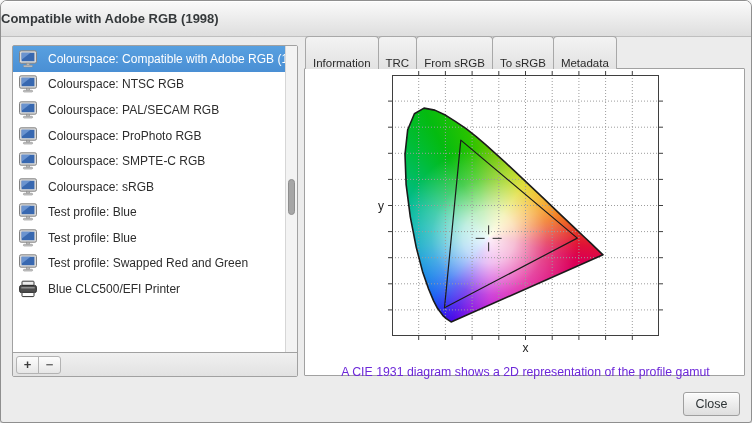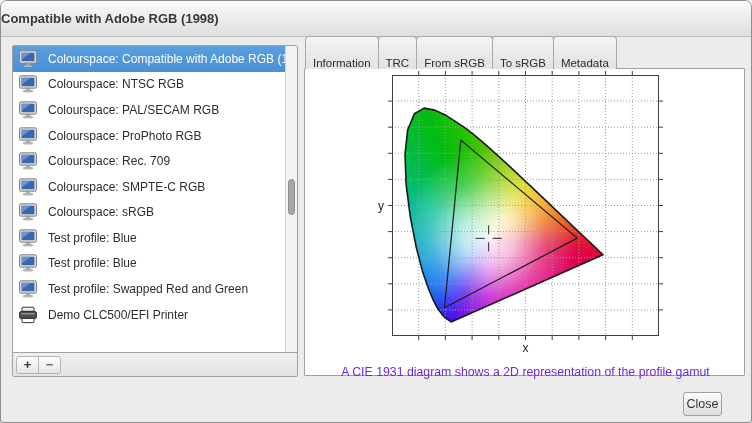--- a/index.html
+++ b/index.html
@@ -61,21 +61,21 @@
           #00b4ae 278deg,#00bb8d 295deg,#00bd60 308deg,#00bd38 320deg,#04bb10 333deg,
           #27c300 348deg,#5ec400 360deg);}
   .plot-svg{position:absolute;left:-5px;top:-5px;}
   .ylabel{position:absolute;left:68px;top:130px;width:16px;text-align:center;
           font-size:12px;color:#1e1e1e;}
   .xlabel{position:absolute;left:87px;top:272px;width:267px;text-align:center;
           font-size:12px;color:#1e1e1e;}
   .caption{position:absolute;left:0;top:288px;width:441px;text-align:center;
            font-size:12.3px;color:#6d28d9;margin-top:8px;}
   
-  .close-btn{position:absolute;left:682px;top:391px;width:39px;height:24px;
+  .close-btn{position:absolute;left:682px;top:391px;width:57px;height:24px;
              background:linear-gradient(#fbfbfb,#dedede);border:1px solid #9f9f9f;border-radius:3px;
              font-size:12.5px;color:#2e3436;display:flex;align-items:center;justify-content:center;
              box-shadow:inset 0 1px 0 #fff;cursor:default;}
 </style>
 </head>
 <body>
 
 <div class="stage">
   <div class="window">
 
@@ -137,32 +137,20 @@
             <div class="row">
     <span class="row-icon">
                 <svg width="22" height="18" viewBox="0 0 22 18">
     <rect x="2.5" y="0.8" width="17" height="12.4" rx="1.6" fill="#d9d9d9" stroke="#838383"></rect>
     <rect x="4.6" y="2.8" width="12.8" height="8.4" fill="#3868b0"></rect>
     <polygon points="4.6,2.8 13.5,2.8 4.6,9.8" fill="#6a93cf"></polygon>
     <rect x="9.4" y="13.2" width="3.2" height="2.1" fill="#bdbdbd" stroke="#8a8a8a" stroke-width="0.6"></rect>
     <rect x="6.4" y="15.3" width="9.2" height="1.7" rx="0.8" fill="#cdcdcd" stroke="#8a8a8a" stroke-width="0.6"></rect>
   </svg>
               </span>
-    <span class="row-label">Colourspace: Rec. 709</span>
-  </div>
-            <div class="row">
-    <span class="row-icon">
-                <svg width="22" height="18" viewBox="0 0 22 18">
-    <rect x="2.5" y="0.8" width="17" height="12.4" rx="1.6" fill="#d9d9d9" stroke="#838383"></rect>
-    <rect x="4.6" y="2.8" width="12.8" height="8.4" fill="#3868b0"></rect>
-    <polygon points="4.6,2.8 13.5,2.8 4.6,9.8" fill="#6a93cf"></polygon>
-    <rect x="9.4" y="13.2" width="3.2" height="2.1" fill="#bdbdbd" stroke="#8a8a8a" stroke-width="0.6"></rect>
-    <rect x="6.4" y="15.3" width="9.2" height="1.7" rx="0.8" fill="#cdcdcd" stroke="#8a8a8a" stroke-width="0.6"></rect>
-  </svg>
-              </span>
     <span class="row-label">Colourspace: SMPTE-C RGB</span>
   </div>
             <div class="row">
     <span class="row-icon">
                 <svg width="22" height="18" viewBox="0 0 22 18">
     <rect x="2.5" y="0.8" width="17" height="12.4" rx="1.6" fill="#d9d9d9" stroke="#838383"></rect>
     <rect x="4.6" y="2.8" width="12.8" height="8.4" fill="#3868b0"></rect>
     <polygon points="4.6,2.8 13.5,2.8 4.6,9.8" fill="#6a93cf"></polygon>
     <rect x="9.4" y="13.2" width="3.2" height="2.1" fill="#bdbdbd" stroke="#8a8a8a" stroke-width="0.6"></rect>
     <rect x="6.4" y="15.3" width="9.2" height="1.7" rx="0.8" fill="#cdcdcd" stroke="#8a8a8a" stroke-width="0.6"></rect>
@@ -208,21 +196,21 @@
   </div>
             <div class="row">
     <span class="row-icon">
                 <svg width="22" height="18" viewBox="0 0 22 18">
     <rect x="5" y="1.2" width="12" height="4.2" rx="0.8" fill="#ececec" stroke="#3a3a3a"></rect>
     <rect x="2.6" y="5.4" width="16.8" height="7.2" rx="1.8" fill="#4d4d4d" stroke="#2c2c2c"></rect>
     <rect x="4.2" y="7" width="13.6" height="1.6" rx="0.6" fill="#8f8f8f"></rect>
     <rect x="5" y="12.4" width="12" height="4.2" rx="0.8" fill="#fdfdfd" stroke="#333"></rect>
   </svg>
               </span>
-    <span class="row-label">Demo CLC500/EFI Printer</span>
+    <span class="row-label">Blue CLC500/EFI Printer</span>
   </div>
           </div>
         <div class="scrollbar">
           <div class="scroll-thumb"></div>
         </div>
       </div>
       <div class="list-toolbar">
         <div class="tb-btn add">+</div>
         <div class="tb-btn remove">−</div>
       </div>

